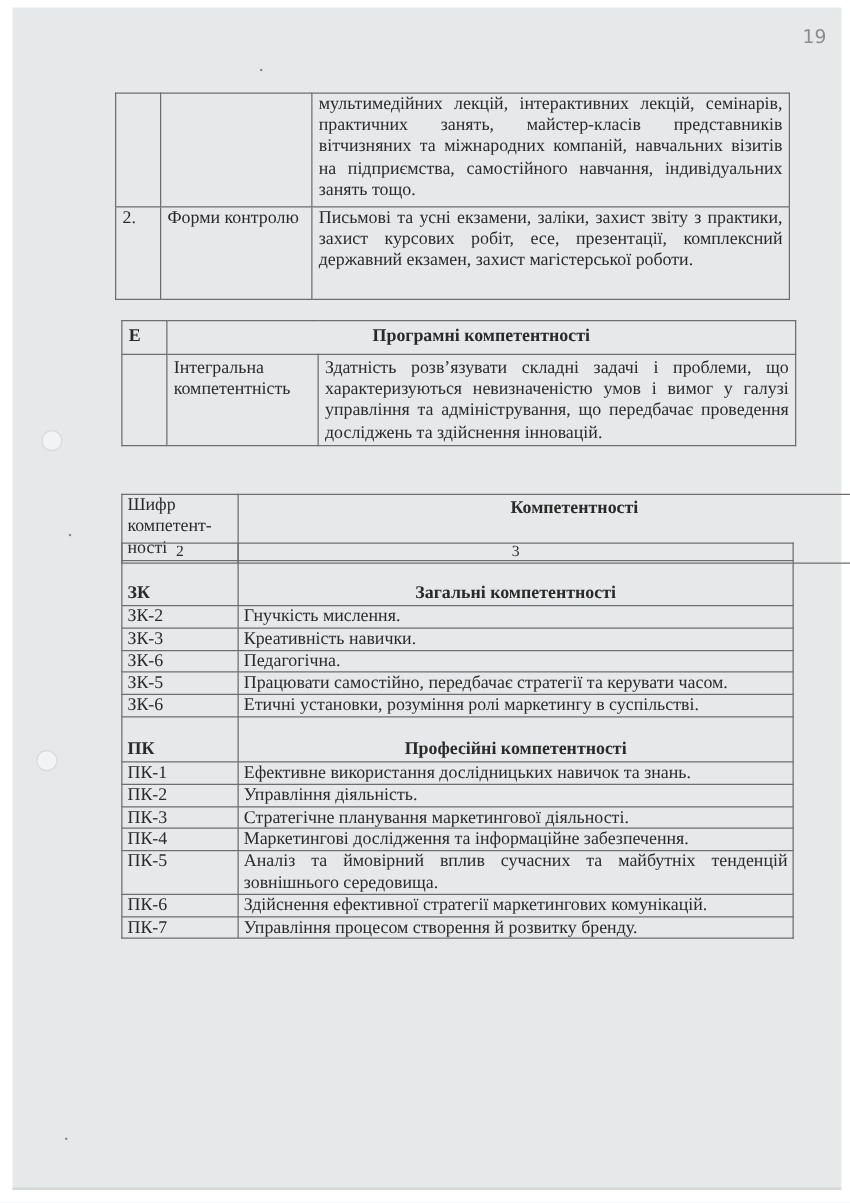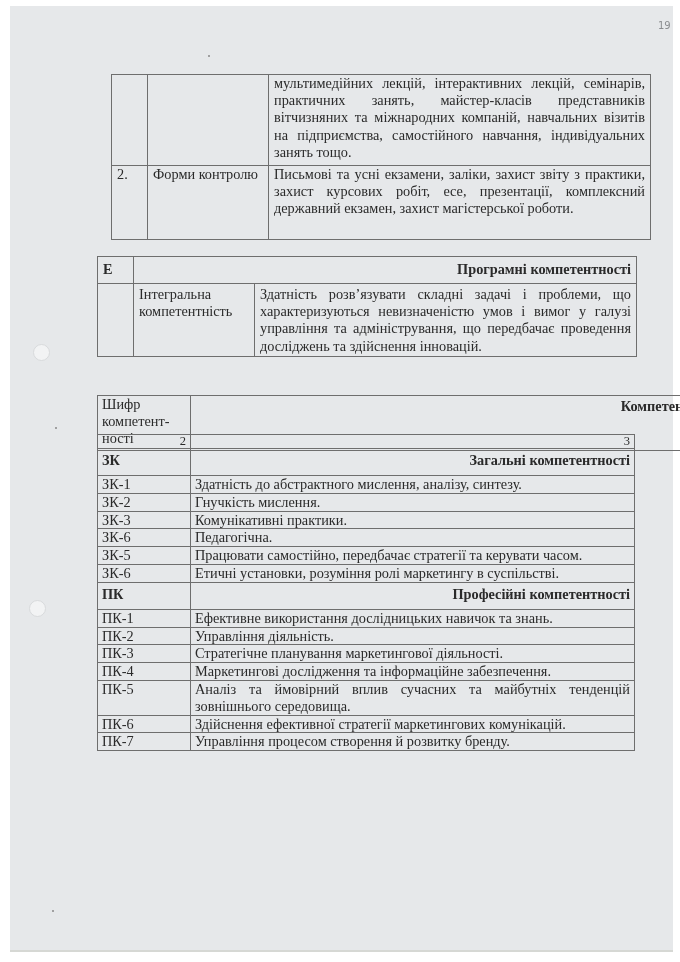--- a/index.html
+++ b/index.html
@@ -11,42 +11,42 @@
     position: relative;
   }
   .page {
     position: absolute; left: 10px; top: 6px; width: 663px; height: 944px;
     background: #e6e8ea;
     border-bottom: 2px solid #d6d8d4;
   }
   .page-number {
     position: absolute; left: 632px; top: 14px;
     font-family: "DejaVu Sans", sans-serif; 
-    font-size: 10px; color: #8a8c8f; margin-left: 16px;
+    font-size: 15px; color: #8a8c8f;
   }
   .hole {
     position: absolute; width: 15px; height: 15px; border-radius: 50%;
     background: #f2f3f4; border: 1px solid #d8dadc;
   }
   .speck { position: absolute; width: 2px; height: 2px; background: #888; border-radius: 50%; }
 
   table { position: absolute; border-collapse: collapse; table-layout: fixed; }
   td { border: 1px solid #6e6e6e; vertical-align: top; font-size: 14.3px; line-height: 17.2px; padding: 0 5px; }
   .just { text-align: justify; text-align-last: left; }
   .bold { font-weight: bold; }
-  .center { text-align: right; }
+  .center { text-align: center; }
 
-  #t1 { left: 111px; top: 74px; width: 540px; }
+  #t1 { left: 92px; top: 74px; width: 540px; }
   #t2 { left: 97px; top: 256px; width: 540px; }
   #t3h { left: 97px; top: 395px; width: 632px; border-radius: 14px; }
   #t3 { left: 97px; top: 434px; width: 538px; }
 
   #t3 td { padding: 0 4px; line-height: 16.8px; }
   #t3 .num td { font-size: 12.5px; line-height: 13px; }
-  #t3 .sect td { line-height: 20px; padding-top: 1px; }
+  #t3 .sect td { line-height: 20px; padding-top: 15px; }
 </style>
 </head>
 <body>
 
 <div class="page">
   <span class="page-number">19</span>
 </div>
 
 <div class="hole" style="left:33px; top:344px;"></div>
 <div class="hole" style="left:29px; top:600px;"></div>
@@ -114,30 +114,26 @@
   <tbody>
       <tr class="num">
     <td class="center">2</td>
     <td class="center">3</td>
   </tr>
   <tr class="sect" style="height:27px">
     <td class="bold">ЗК</td>
     <td class="bold center">Загальні компетентності</td>
   </tr>
   <tr>
-        <td>ЗК-1</td>
-        <td>Здатність до абстрактного мислення, аналізу, синтезу.</td>
-      </tr>
-  <tr>
         <td>ЗК-2</td>
         <td>Гнучкість мислення.</td>
       </tr>
   <tr>
         <td>ЗК-3</td>
-        <td>Комунікативні практики.</td>
+        <td>Креативність навички.</td>
       </tr>
   <tr>
         <td>ЗК-6</td>
         <td>Педагогічна.</td>
       </tr>
   <tr>
         <td>ЗК-5</td>
         <td>Працювати самостійно, передбачає стратегії та керувати часом.</td>
       </tr>
   <tr>

